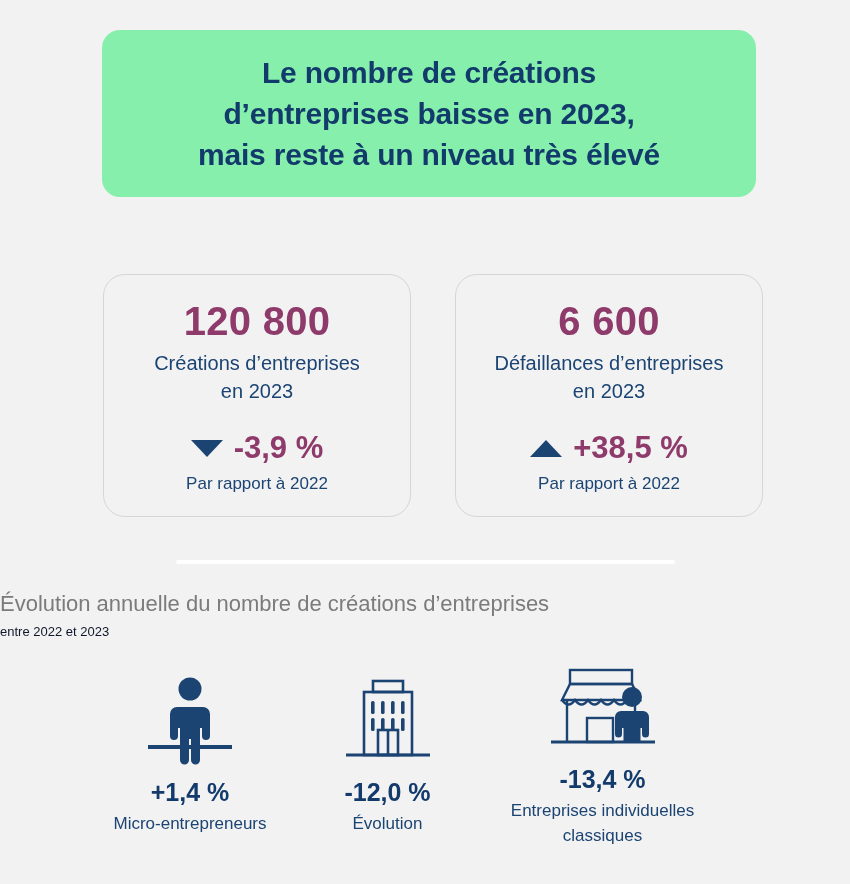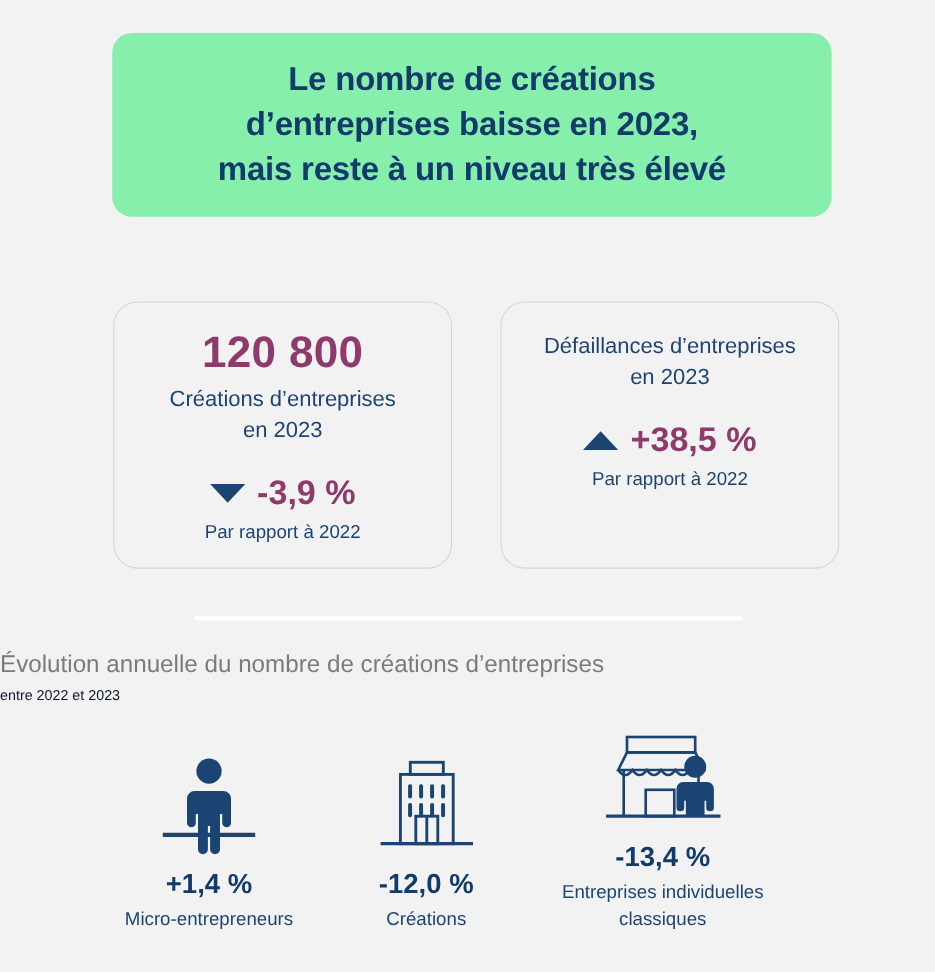--- a/index.html
+++ b/index.html
@@ -137,21 +137,21 @@
     margin-top: 3px;
   }
 
   
   .breakdown {
     position: absolute;
     left: 75px;
     top: 660px;
     width: 700px;
     display: flex;
-    align-items: flex-end;
+    align-items: center;
   }
   .bd-col {
     display: flex;
     flex-direction: column;
     align-items: center;
   }
   .bd-col.c1 { width: 230px; }
   .bd-col.c2 { width: 165px; }
   .bd-col.c3 { width: 265px; }
 
@@ -195,20 +195,21 @@
       <div class="stat-desc">Créations d’entreprises
 en 2023</div>
       <div class="stat-delta-row">
         <span class="tri down"></span>
         <span class="stat-delta">-3,9 %</span>
       </div>
       <div class="stat-ref">Par rapport à 2022</div>
     </div>
 
     <div class="stat-card">
+      <div class="stat-big">6 600</div>
       <div class="stat-desc">Défaillances d’entreprises
 en 2023</div>
       <div class="stat-delta-row">
         <span class="tri up"></span>
         <span class="stat-delta">+38,5 %</span>
       </div>
       <div class="stat-ref">Par rapport à 2022</div>
     </div>
 
   </div>
@@ -256,21 +257,21 @@
             <rect x="63" y="26" width="3.6" height="13" rx="1.6"></rect>
 
             <rect x="33" y="43" width="3.6" height="13" rx="1.6"></rect>
             <rect x="43" y="43" width="3.6" height="13" rx="1.6"></rect>
             <rect x="53" y="43" width="3.6" height="13" rx="1.6"></rect>
             <rect x="63" y="43" width="3.6" height="13" rx="1.6"></rect>
           </g>
         </svg>
       </div>
       <div class="bd-value">-12,0 %</div>
-      <div class="bd-label">Créations</div>
+      <div class="bd-label">Évolution</div>
     </div>
 
     <div class="bd-col c3">
       <div class="bd-icon">
         <svg width="120" height="90" viewBox="0 0 120 90" aria-hidden="true">
           <g fill="none" stroke="#1b4473" stroke-width="2.4">
 
             <rect x="27" y="8" width="62" height="14"></rect>
 
             <path d="M19 38 L27 22 L89 22 L97 38 Z"></path>

